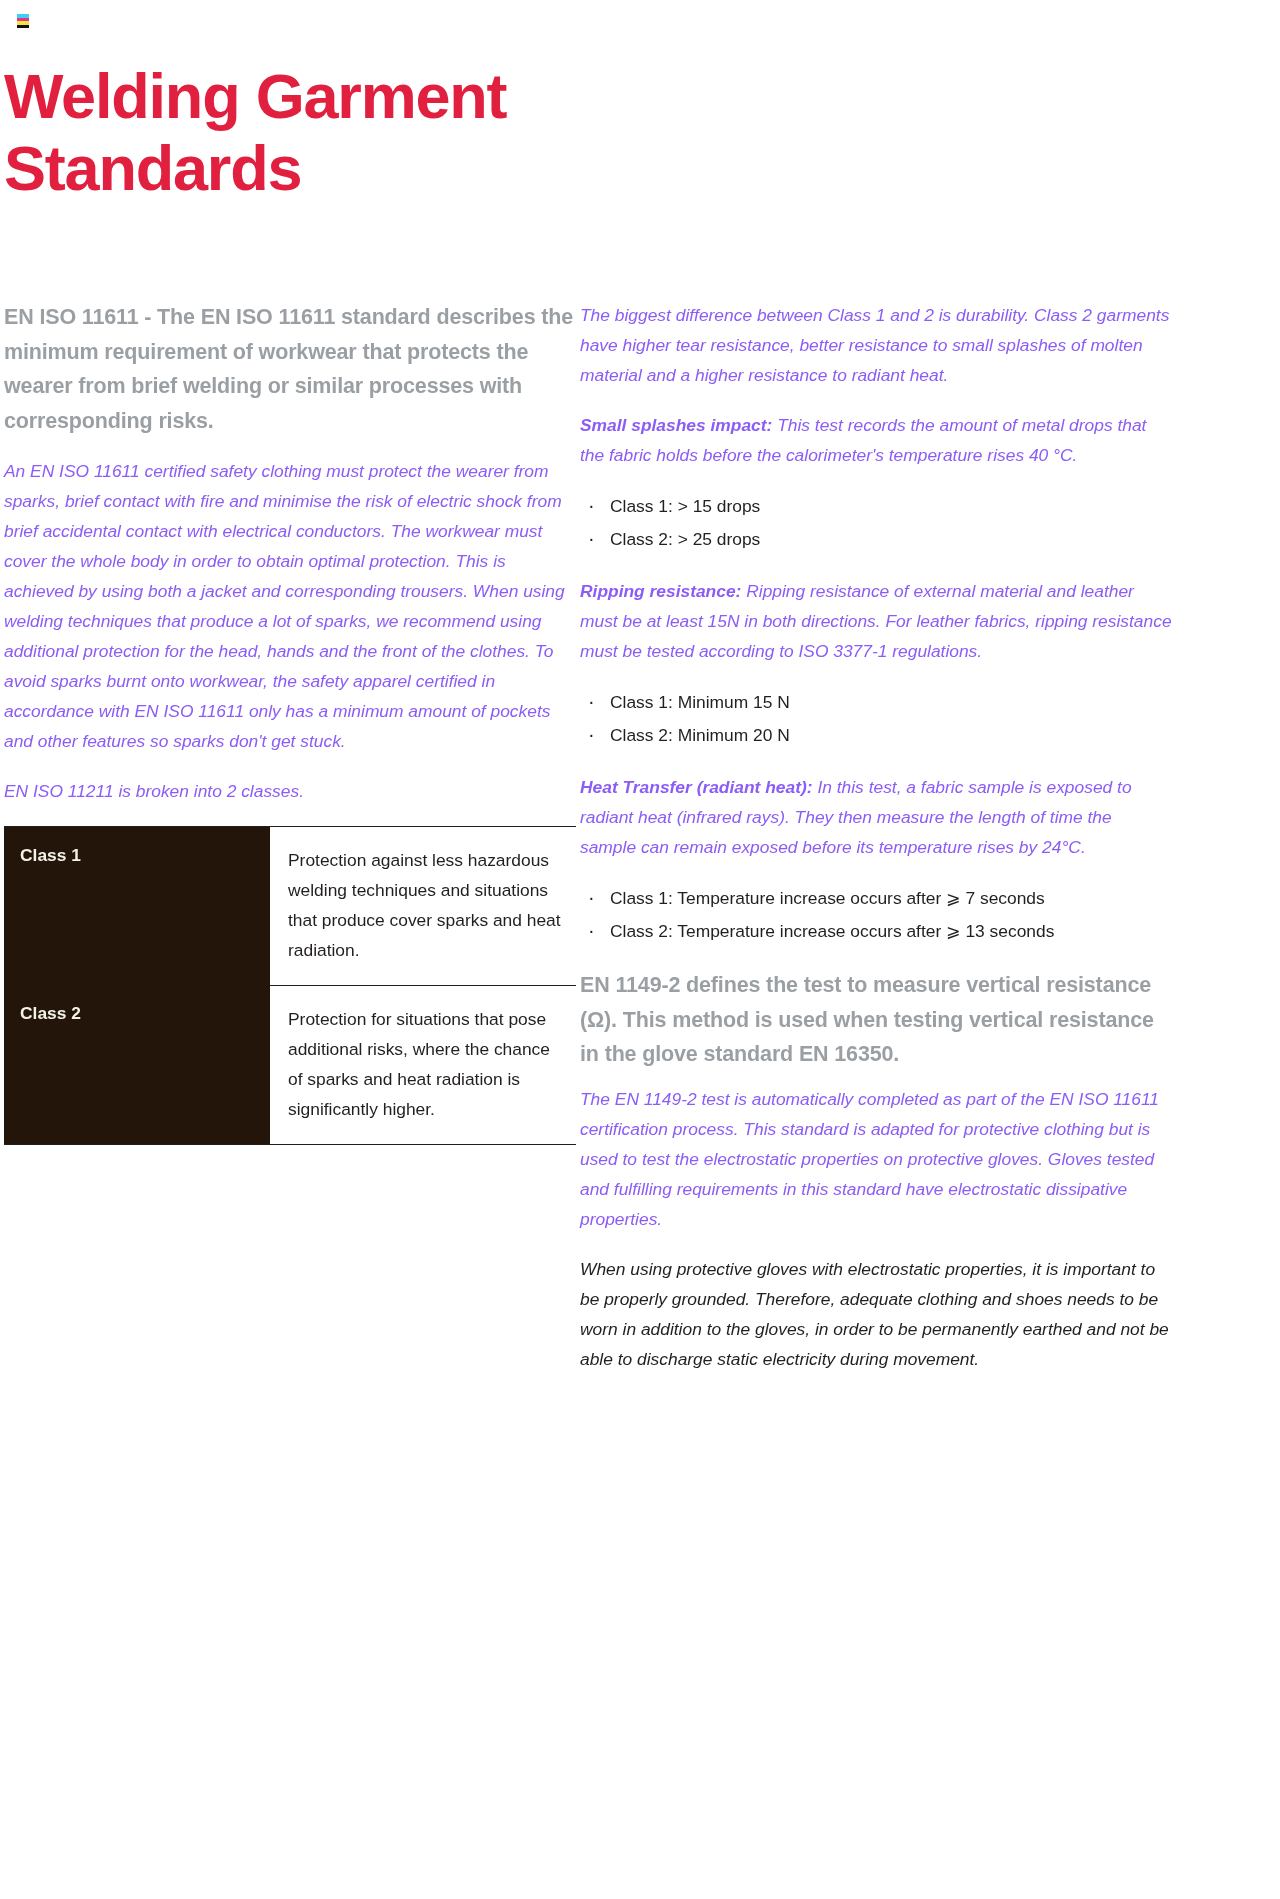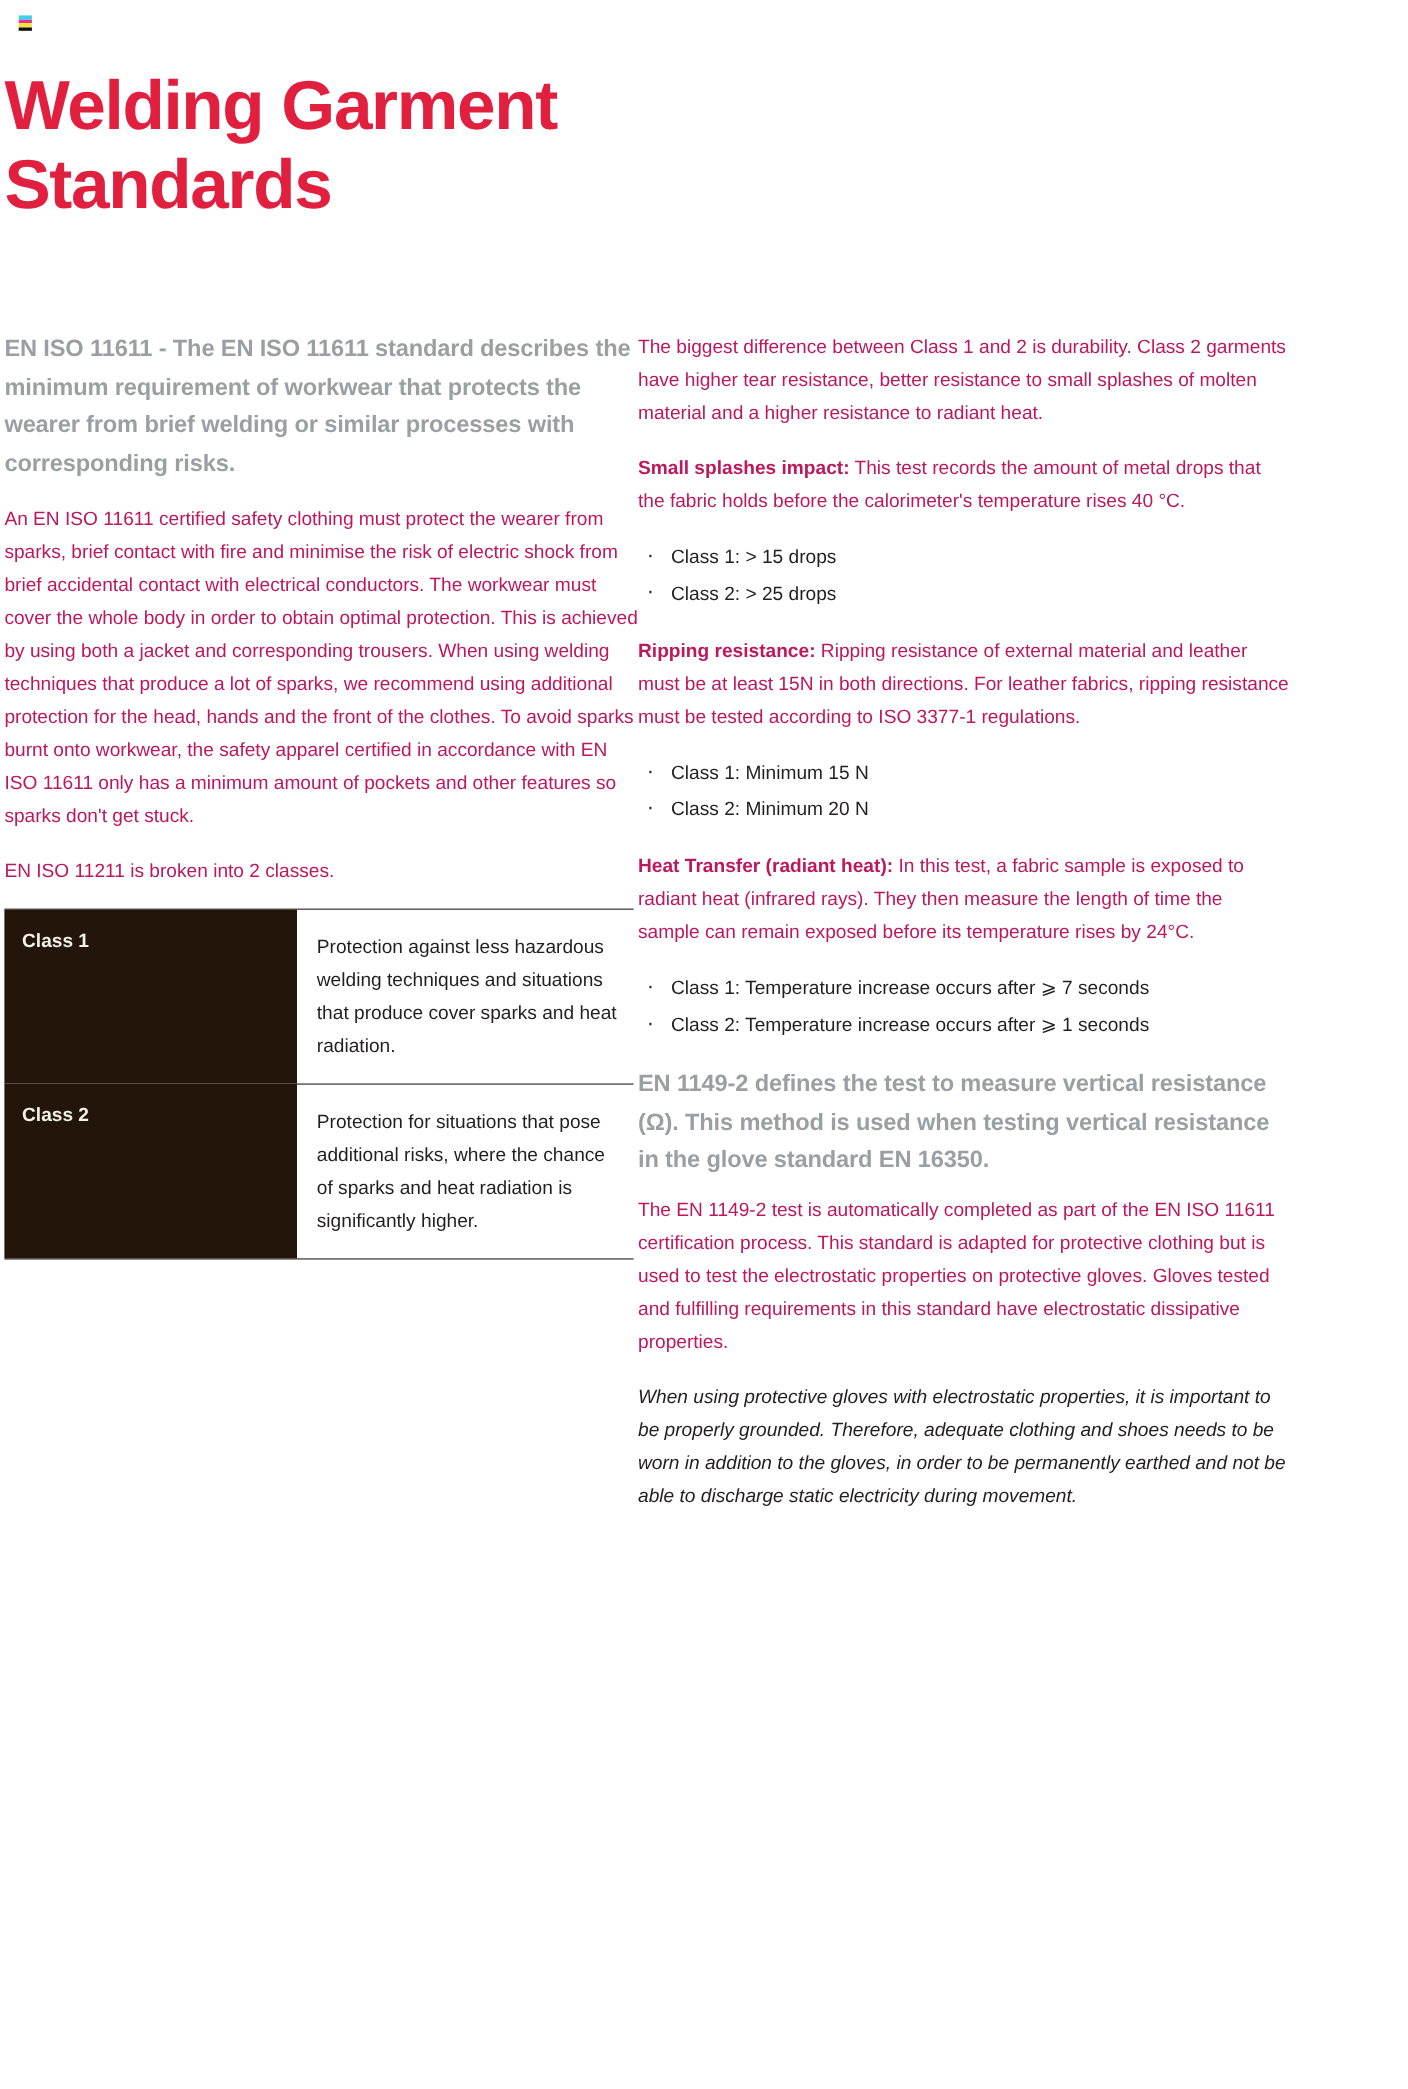--- a/index.html
+++ b/index.html
@@ -64,24 +64,25 @@
   }
   .sub-head {
     color: #9a9fa4;
     font-size: 21.5px;
     line-height: 34.5px;
     font-weight: 700;
     letter-spacing: -0.15px;
     margin-bottom: 12px;
   }
   p.body {
-    color: #be185d;
+    color: #8b5cf6;
     font-size: 17.4px;
     line-height: 30px;
     margin-bottom: 20px;
+    font-style: italic;
   }
   p.body:last-child { margin-bottom: 0; }
   p.body b { font-weight: 700; }
   p.italic {
     color: #231f20;
     font-size: 17.4px;
     line-height: 30px;
     font-style: italic;
     margin-bottom: 20px;
   }
@@ -216,21 +217,21 @@
 
       <p class="body"><b>Ripping resistance:</b><span> Ripping resistance of external material and leather must be at least 15N in both directions. For leather fabrics, ripping resistance must be tested according to ISO 3377-1 regulations.</span></p>
       <ul class="bullets">
         <li>Class 1: Minimum 15 N</li>
         <li>Class 2: Minimum 20 N</li>
       </ul>
 
       <p class="body"><b>Heat Transfer (radiant heat):</b><span> In this test, a fabric sample is exposed to radiant heat (infrared rays). They then measure the length of time the sample can remain exposed before its temperature rises by 24°C.</span></p>
       <ul class="bullets">
         <li>Class 1: Temperature increase occurs after ⩾ 7 seconds</li>
-        <li>Class 2: Temperature increase occurs after ⩾ 1 seconds</li>
+        <li>Class 2: Temperature increase occurs after ⩾ 13 seconds</li>
       </ul>
 
       <div class="sub-head">EN 1149-2 defines the test to measure vertical resistance (Ω). This method is used when testing vertical resistance in the glove standard EN 16350.</div>
       <p class="body">The EN 1149-2 test is automatically completed as part of the EN ISO 11611 certification process. This standard is adapted for protective clothing but is used to test the electrostatic properties on protective gloves. Gloves tested and fulfilling requirements in this standard have electrostatic dissipative properties.</p>
       <p class="italic">When using protective gloves with electrostatic properties, it is important to be properly grounded. Therefore, adequate clothing and shoes needs to be worn in addition to the gloves, in order to be permanently earthed and not be able to discharge static electricity during movement.</p>
     </div>
 
   </div>
 
   <div class="footer-rule"></div>

